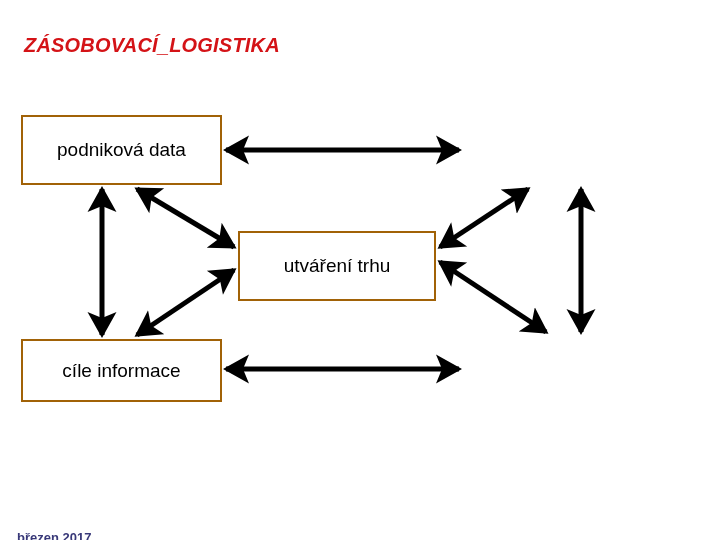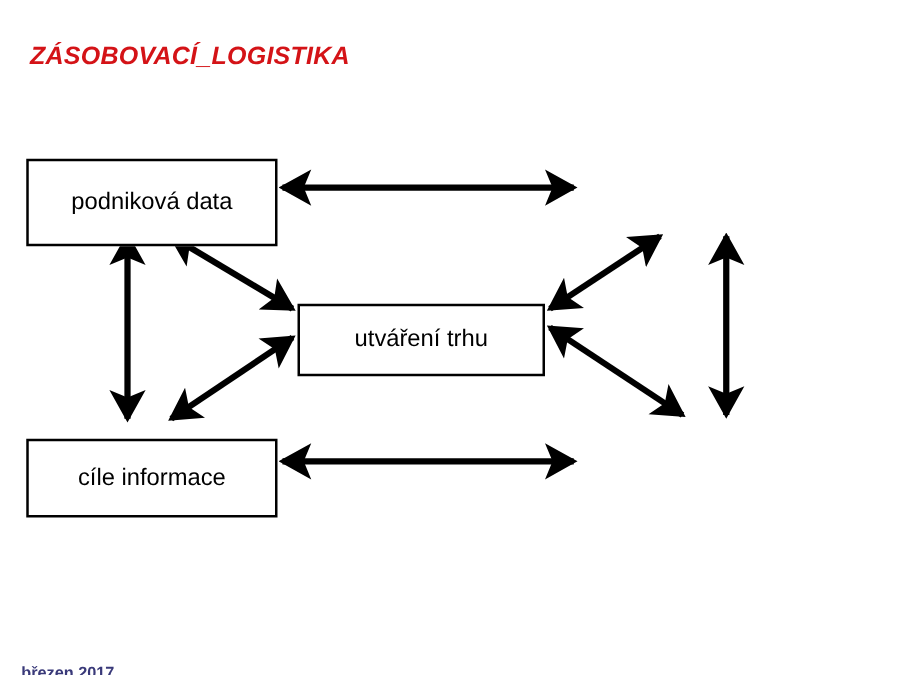--- a/index.html
+++ b/index.html
@@ -22,35 +22,34 @@
     font-size: 20px;
     font-weight: bold;
     font-style: italic;
     color: #D41317;
     letter-spacing: 0.2px;
     white-space: nowrap;
   }
   .node {
     position: absolute;
     box-sizing: border-box;
-    border: 2px solid #000000;
+    border: 2px solid #a16207;
     background: #ffffff;
     display: flex;
     align-items: center;
     justify-content: center;
     text-align: center;
     font-size: 19px;
     color: #000000;
     line-height: 1.25;
     z-index: 3;
-    margin-top: 12px;
   }
   #node-podnikova-data { left: 21px;  top: 115px; width: 201px; height: 70px; }
   #node-cile-zasobovani { left: 463px; top: 116px; width: 201px; height: 69px; }
-  #node-utvareni-trhu   { left: 238px; top: 231px; width: 198px; height: 58px; justify-content: center; }
+  #node-utvareni-trhu   { left: 238px; top: 231px; width: 198px; height: 70px; justify-content: center; }
   #node-trzni-informace { left: 21px;  top: 339px; width: 201px; height: 63px; }
   #node-nastroje        { left: 463px; top: 336px; width: 201px; height: 101px; }
 
   #arrow-layer {
     position: absolute;
     left: 0; top: 0;
     width: 720px;
     height: 540px;
     z-index: 2;
   }

